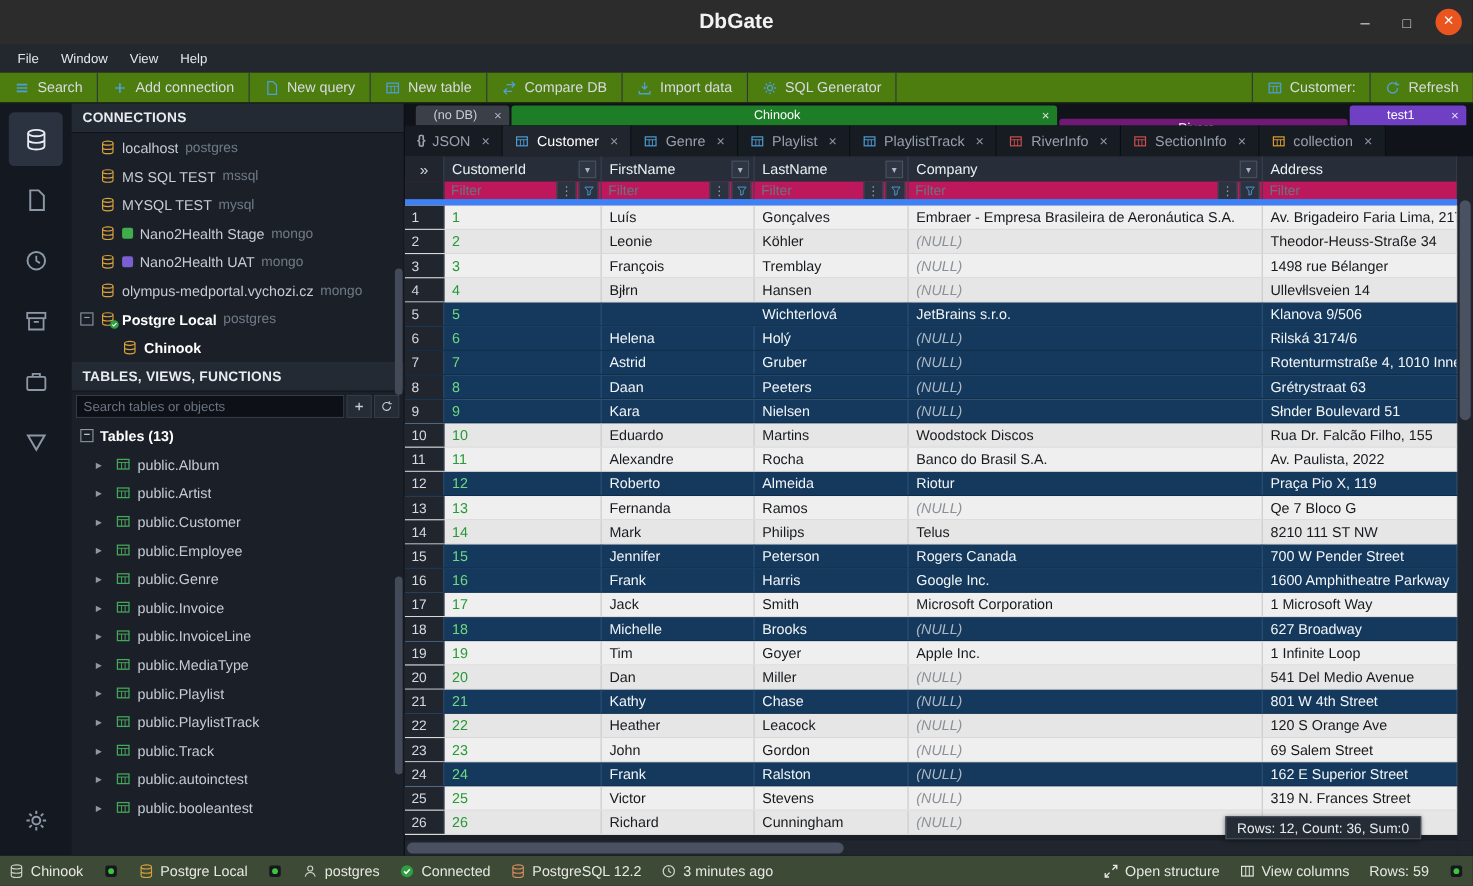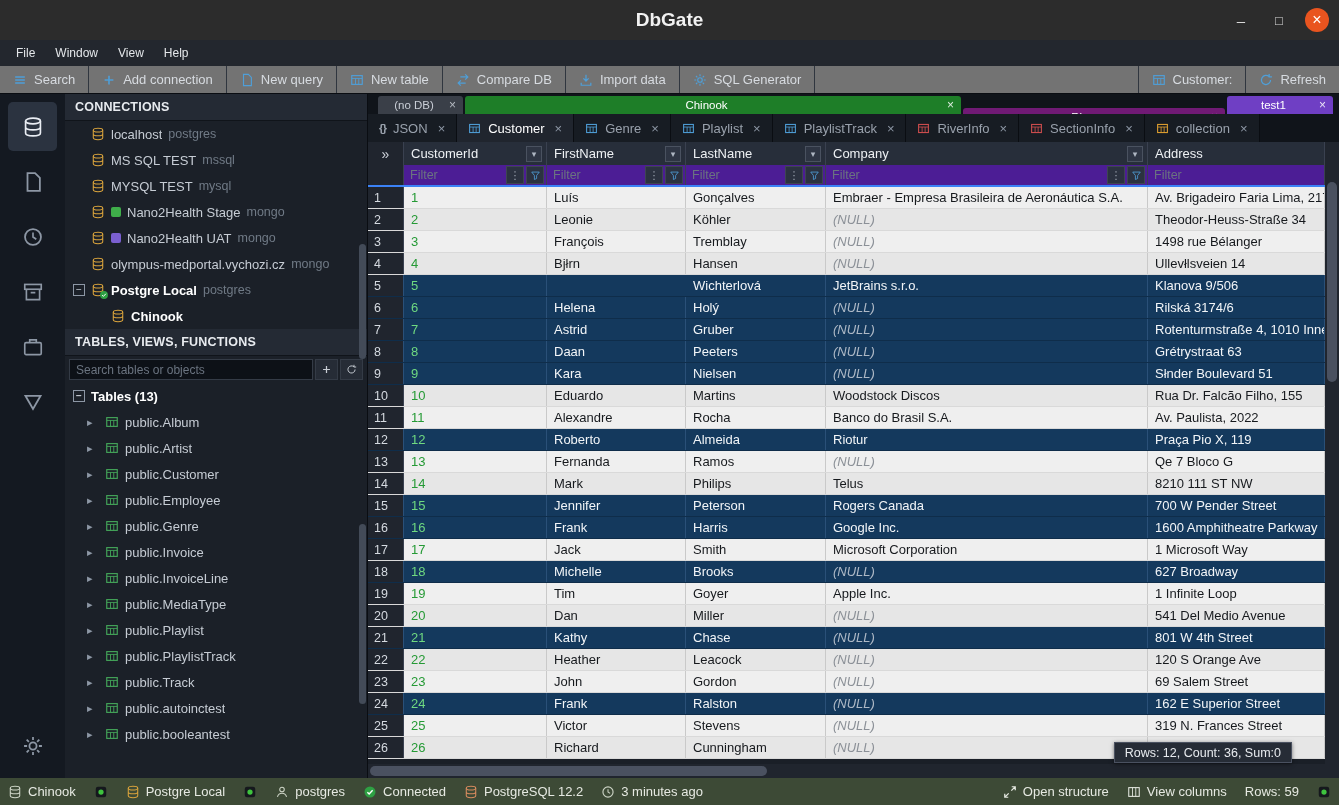--- a/index.html
+++ b/index.html
@@ -14,21 +14,21 @@
   .win-btn{background:none;border:none;color:#d8d8d8;font-size:15px;width:24px;height:24px;
     display:flex;align-items:center;justify-content:center;cursor:pointer;font-family:inherit}
   .win-btn.maximize{font-size:13px}
   .win-btn.close{background:#e9541f;border-radius:50%;color:#fff;font-size:16px;line-height:1}
 
   
   .menubar{flex:0 0 26px;background:#23272e;display:flex;align-items:center;padding:0 6px}
   .menu-item{color:#e4e7ea;font-size:12px;padding:3px 10px;cursor:default}
 
   
-  .toolbar{flex:0 0 28px;background:#737373;border-bottom:1px solid #0a0d12;display:flex;justify-content:space-between}
+  .toolbar{flex:0 0 28px;background:#4d7c0f;border-bottom:1px solid #0a0d12;display:flex;justify-content:space-between}
   .tb-group{display:flex;align-items:stretch}
   .tb-btn{display:flex;align-items:center;gap:7px;background:none;border:none;border-right:1px solid #30363f;
     color:#d7dbe0;font-size:13px;padding:0 13px;font-family:inherit;cursor:pointer;white-space:nowrap}
   .tb-btn .ic{color:#4f9fd8}
   .tb-right .tb-btn{border-right:none;border-left:1px solid #30363f}
 
   .ic{width:14px;height:14px;display:block;flex:0 0 auto}
 
   
   .main{flex:1;display:flex;min-height:0}
@@ -89,21 +89,21 @@
   
   .grid-wrap{flex:1;position:relative;background:#1a1f27;min-height:0;overflow:hidden}
   .grid{position:absolute;left:0;top:0;right:14px;bottom:14px;overflow:hidden}
   .grid-header{display:flex;height:23px;background:#272e3a}
   .gutter-head{width:36px;flex:0 0 36px;background:#20252e;color:#cfd4db;display:flex;align-items:center;justify-content:center;
     font-size:14px;border-right:1px solid #3a4150;cursor:pointer}
   .gh-cell{display:flex;align-items:center;justify-content:space-between;color:#eef1f4;font-size:13px;
     padding:0 4px 0 7px;border-right:1px solid #3a4150;flex:0 0 auto;overflow:hidden}
   .gh-dd{width:16px;height:16px;border:1px solid #4a5260;background:#2e3543;color:#aeb6c2;font-size:9px;
     display:flex;align-items:center;justify-content:center;cursor:pointer;flex:0 0 auto}
-  .filter-row{display:flex;height:22px;background:#4c1d95;border-bottom:2px solid #3b82f6}
+  .filter-row{display:flex;height:22px;background:#be185d;border-bottom:6px solid #3b82f6}
   .f-gutter{width:36px;flex:0 0 36px;background:#20252e;border-right:1px solid #3a4150}
   .f-cell{display:flex;align-items:center;border-right:1px solid #3a4150;padding:0 2px 0 0;gap:2px;flex:0 0 auto;overflow:hidden}
   .f-input{flex:1;min-width:0;background:transparent;border:none;color:#cfd4da;font-size:12.5px;padding:0 6px;font-family:inherit;height:100%}
   .f-input::placeholder{color:#6b7480}
   .f-btn{width:18px;height:18px;display:flex;align-items:center;justify-content:center;background:#2b3240;
     border:1px solid #3e4552;color:#9aa2ae;font-size:11px;cursor:pointer;flex:0 0 auto}
   .f-btn .ic{width:11px;height:11px}
   .f-btn.funnel{color:#4f9fd8}
   .grid-rows{background:#e9e9e9}
   .grid-row{display:flex;height:22px;background:#efefef;border-bottom:1px solid #d9d9d9;cursor:default}

